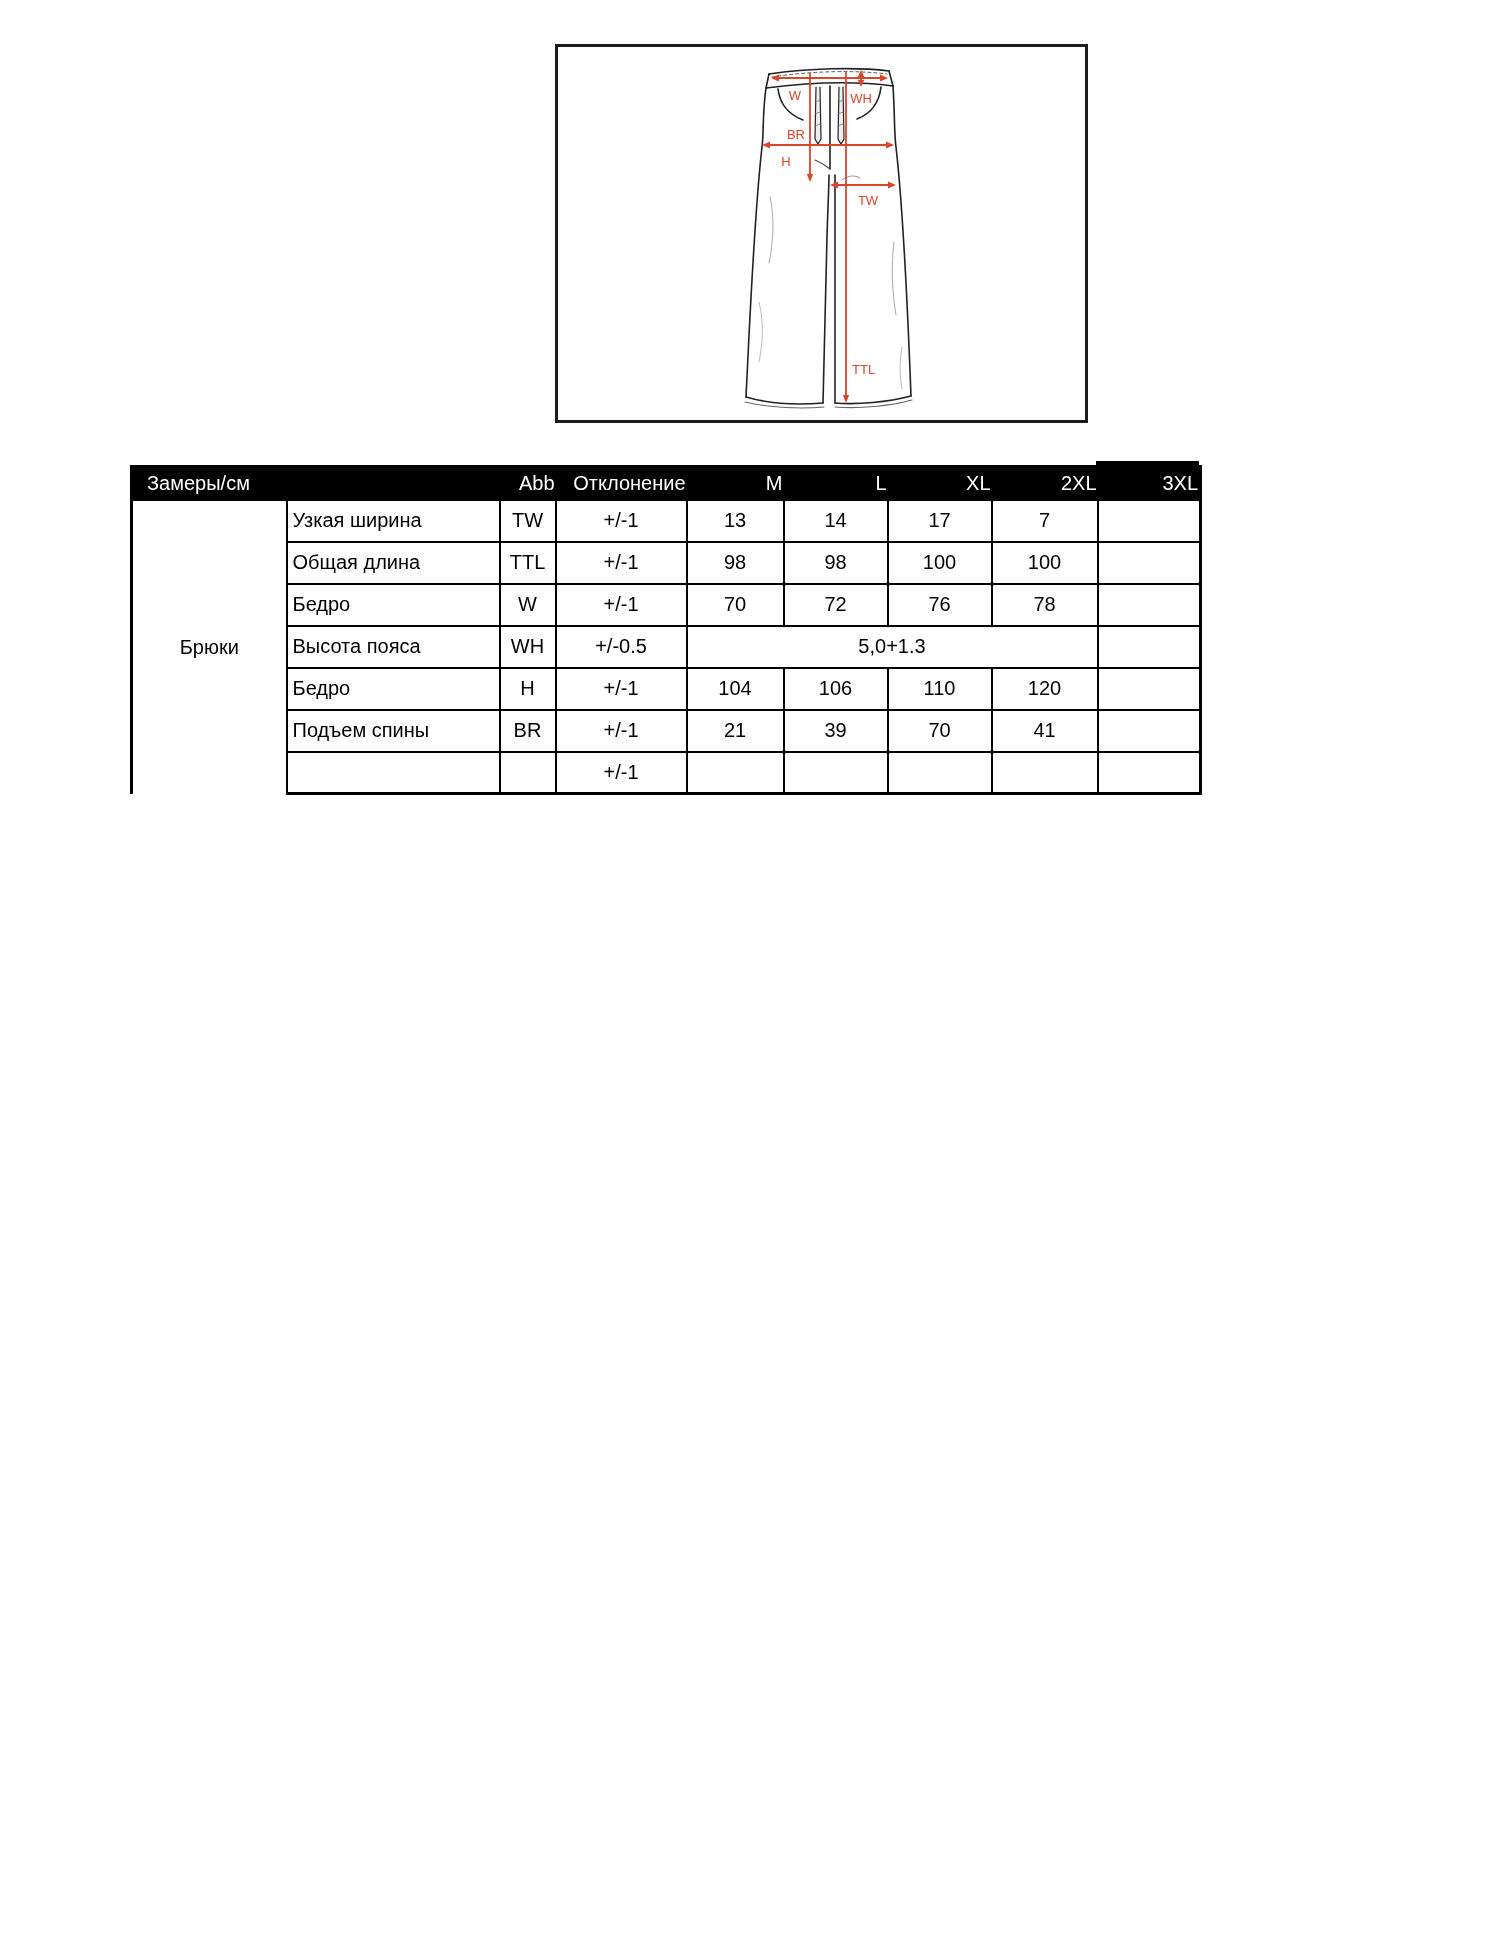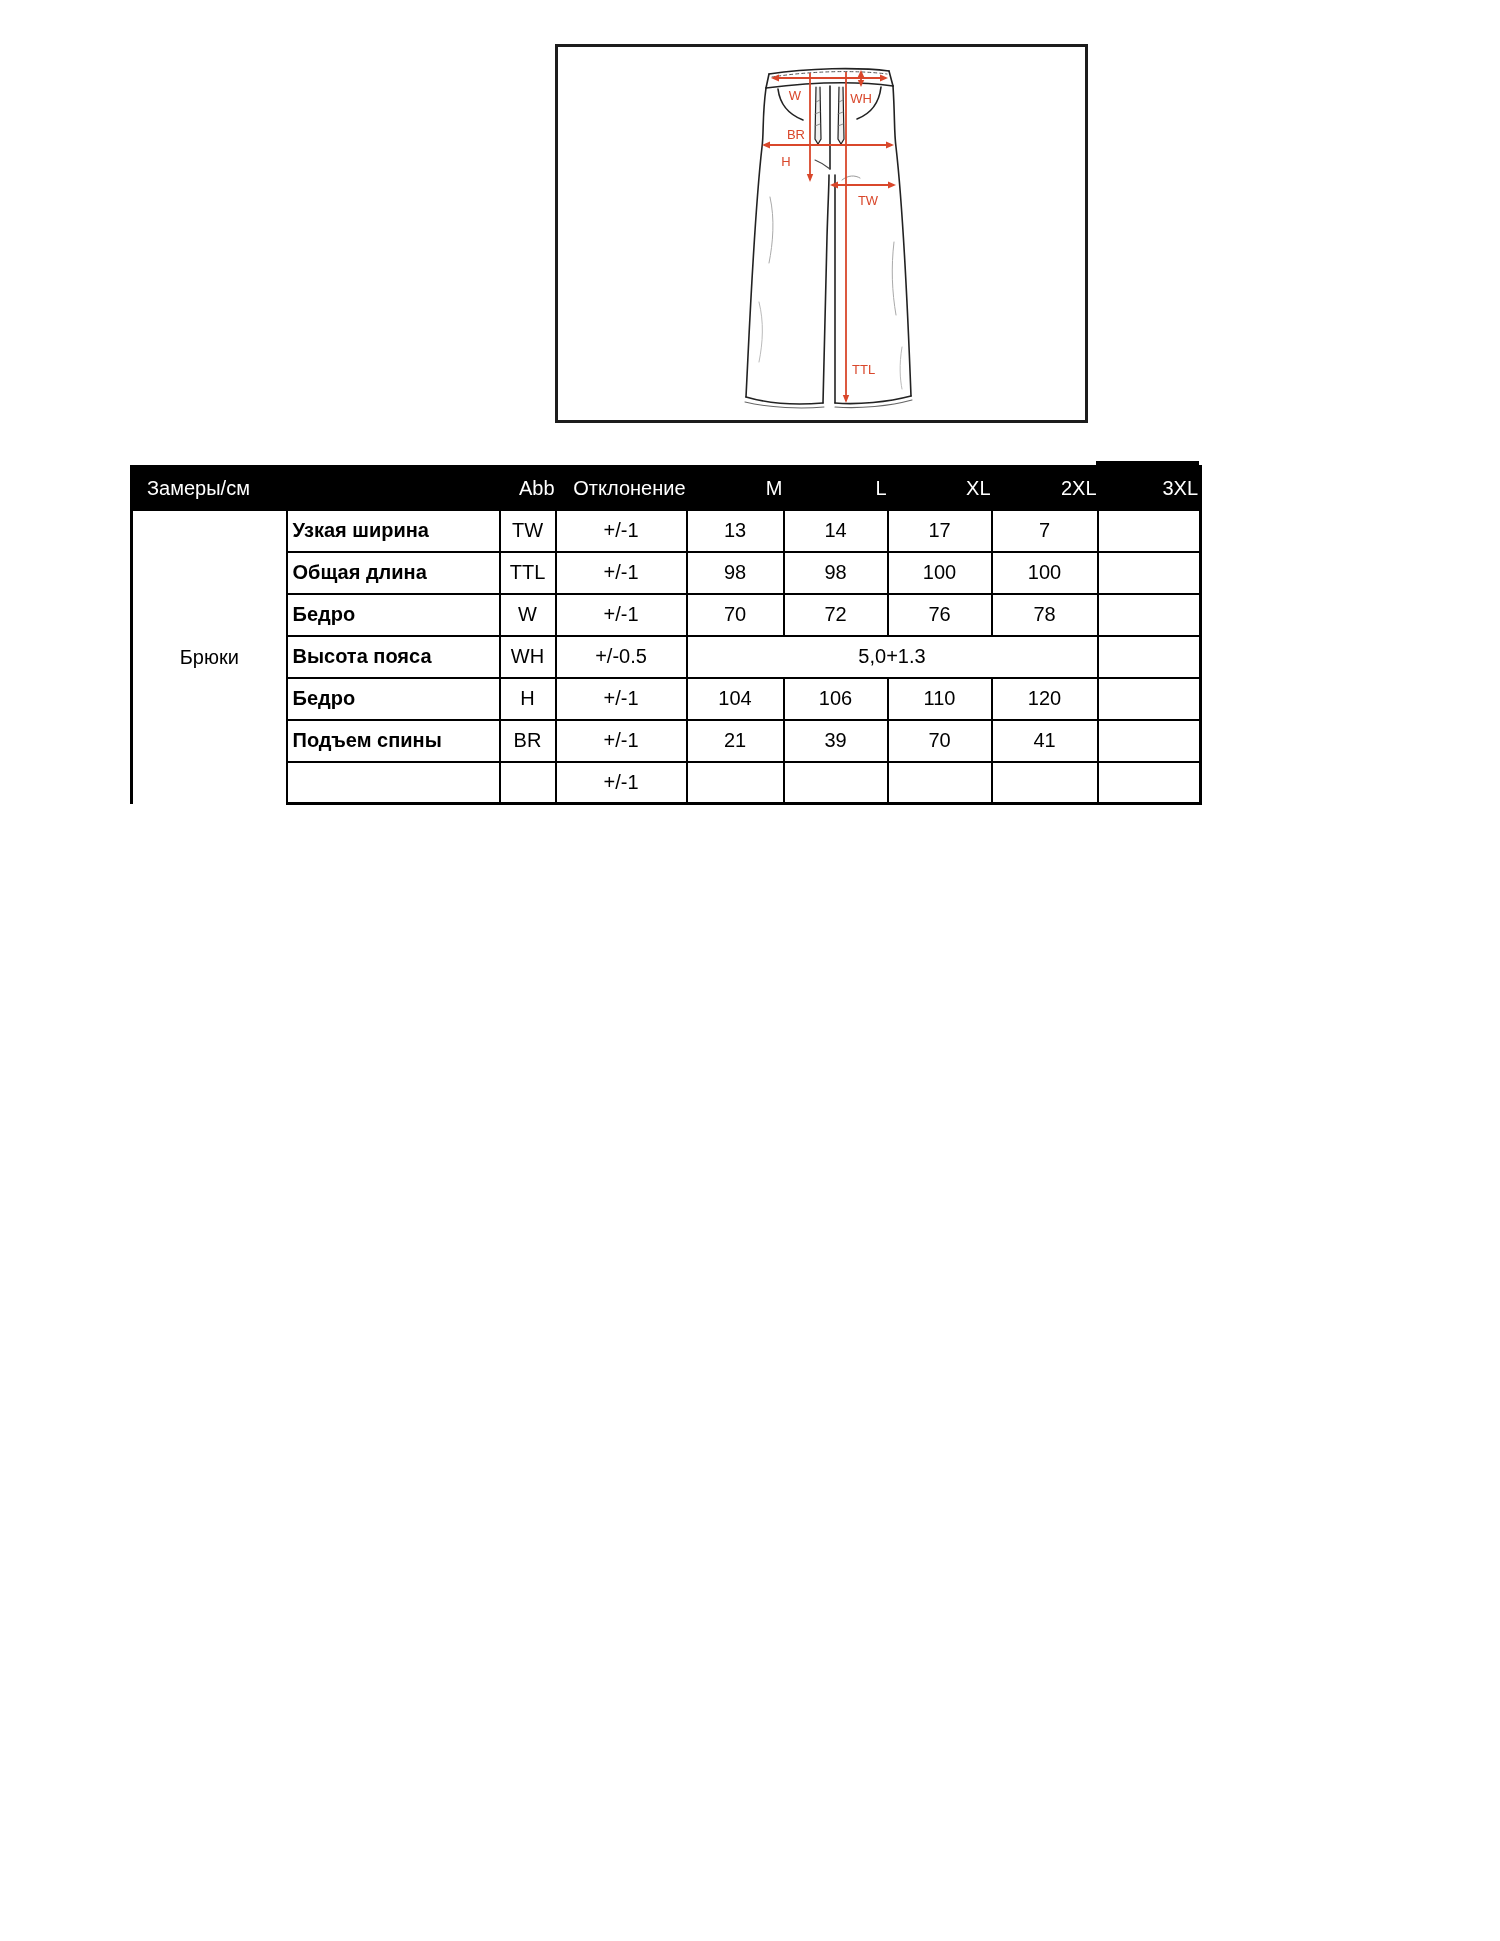--- a/index.html
+++ b/index.html
@@ -16,26 +16,26 @@
               border:3px solid #1c1c1c;box-sizing:border-box;background:#fff;}
   .sketch-box svg{display:block;width:100%;height:100%;}
   .ann-label{font-family:"Liberation Sans",sans-serif;font-size:13px;}
 
   
   .bump-3xl{position:absolute;left:1096px;top:461px;width:103px;height:10px;background:#000;z-index:0;}
   .size-table-wrap{position:absolute;left:130px;top:465px;z-index:1;}
   table.size{border-collapse:collapse;table-layout:fixed;width:1069px;
              border:3px solid #000;border-bottom:none;background:#fff;}
   table.size th,table.size td{font-size:20px;overflow:hidden;white-space:nowrap;}
-  table.size thead tr{height:43px;margin-top:42px;}
+  table.size thead tr{height:33px;margin-top:42px;}
   table.size tbody tr{height:42px;}
   table.size thead th{background:#000;color:#fff;font-weight:400;border:0;text-align:right;}
   table.size thead th.h-first{text-align:left;padding-left:14px;}
   table.size tbody td{border:2px solid #000;text-align:center;vertical-align:middle;padding:0;}
-  table.size td.c-name{text-align:left;padding-left:5px;font-weight:bold;}
+  table.size td.c-name{text-align:left;padding-left:5px;}
   table.size td.c-group{border-bottom:none;text-align:center;}
   table.size tr.row-last td{border-bottom:3px solid #000;}
 </style>
 </head>
 <body>
 
 <div class="page">
 
 
   <div class="sketch-box">

